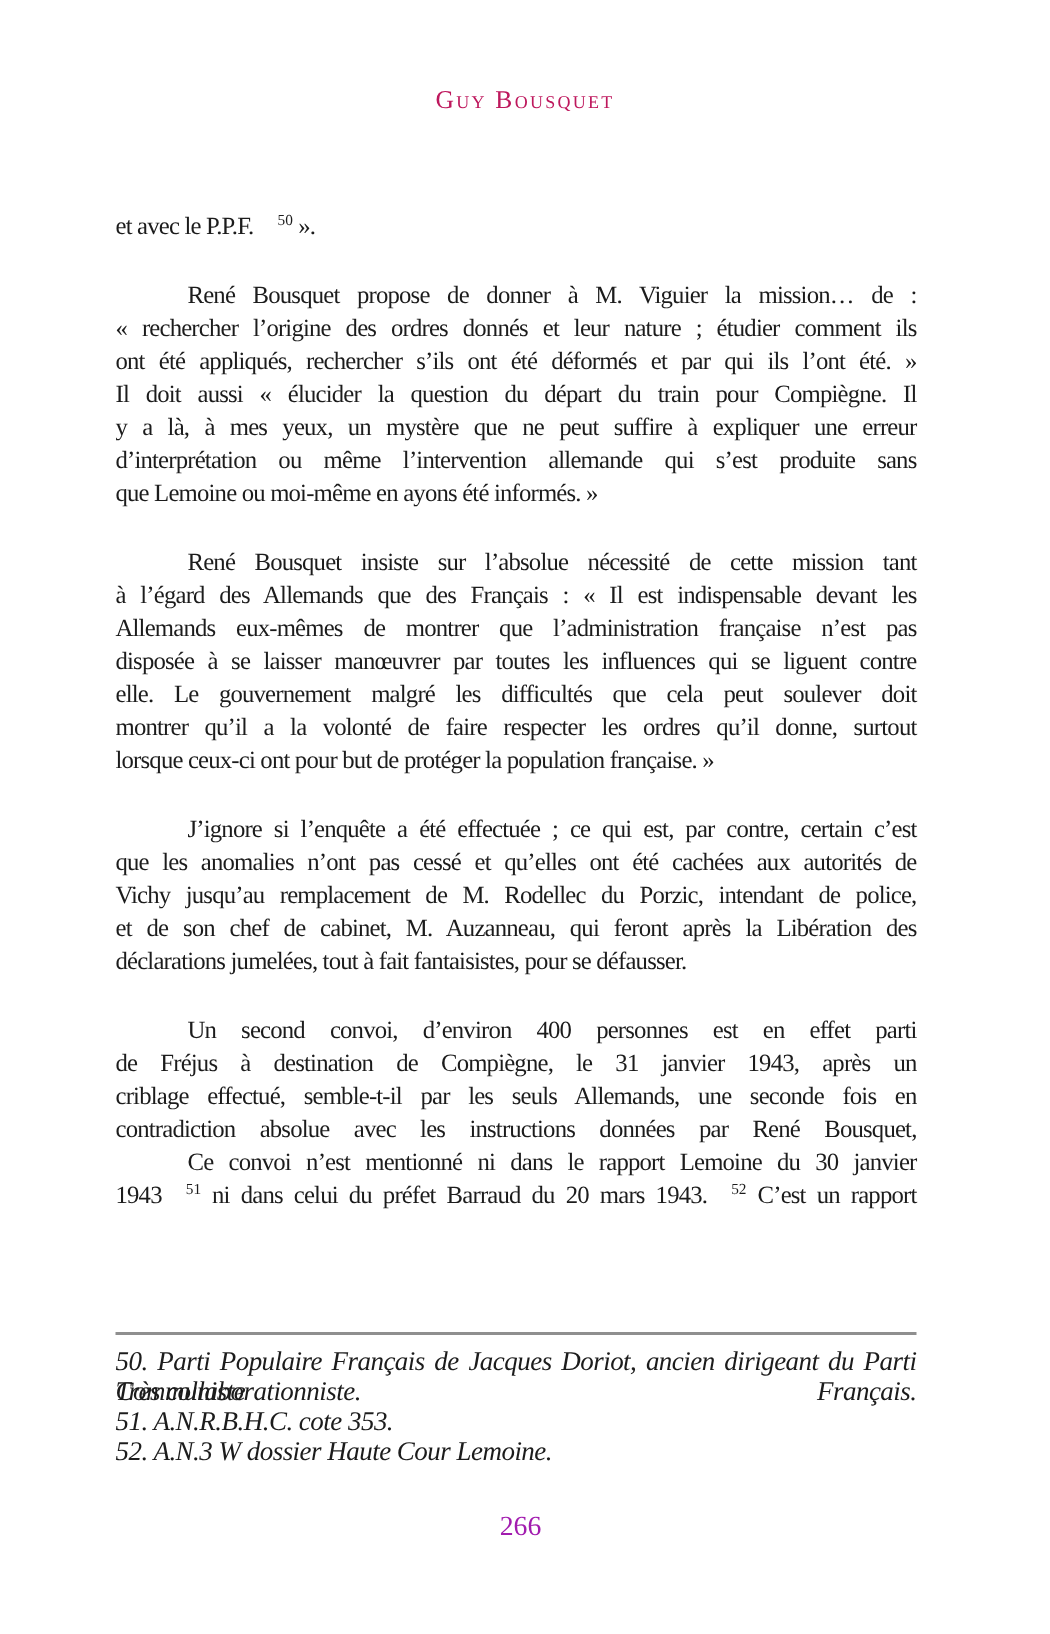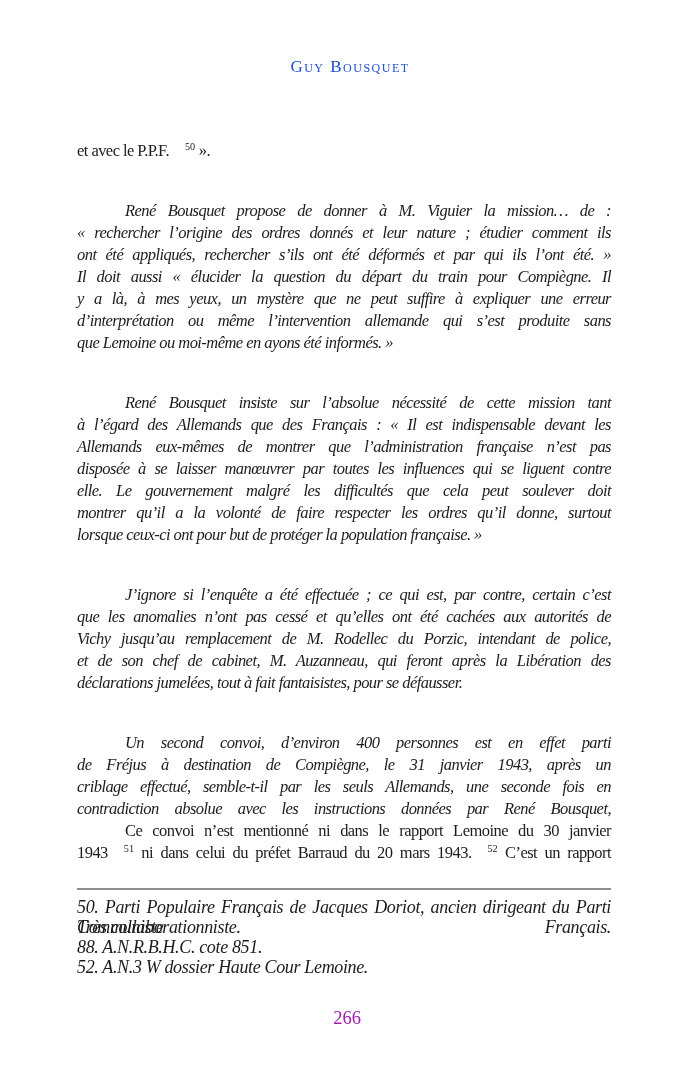--- a/index.html
+++ b/index.html
@@ -18,30 +18,30 @@
   }
   .running-header {
     position: absolute;
     top: 57px;
     left: 0;
     width: 700px;
     text-align: center;
     font-variant: small-caps;
     font-size: 17px;
     letter-spacing: 1.5px;
-    color: #1d4ed8;
+    color: #be185d;
   }
   .body-text {
     position: absolute;
     top: 140px;
     left: 77px;
     width: 534px;
   }
   .para { margin: 0; }
-  .para.gap { margin-top: 38px; font-style: italic; }
+  .para.gap { margin-top: 24px; }
   .line {
     font-size: 16.5px;
     line-height: 22px;
     height: 22px;
     letter-spacing: -0.55px;
     text-align: justify;
     text-align-last: justify;
     white-space: normal;
     overflow: visible;
   }
@@ -136,21 +136,21 @@
     </div>
 
   <div class="footnote-rule"></div>
 
   <div class="footnotes" id="footnotes">
       <div class="footnote">
         <div class="fn-line">50. Parti Populaire Français de Jacques Doriot, ancien dirigeant du Parti Communiste Français.</div>
         <div class="fn-line last">Très collaborationniste.</div>
       </div>
       <div class="footnote">
-        <div class="fn-line last">88. A.N.R.B.H.C. cote 851.</div>
+        <div class="fn-line last">51. A.N.R.B.H.C. cote 353.</div>
       </div>
       <div class="footnote">
         <div class="fn-line last">52. A.N.3 W dossier Haute Cour Lemoine.</div>
       </div>
     </div>
 
   <div class="page-number">266</div>
 </div>
 
 </body></html>

